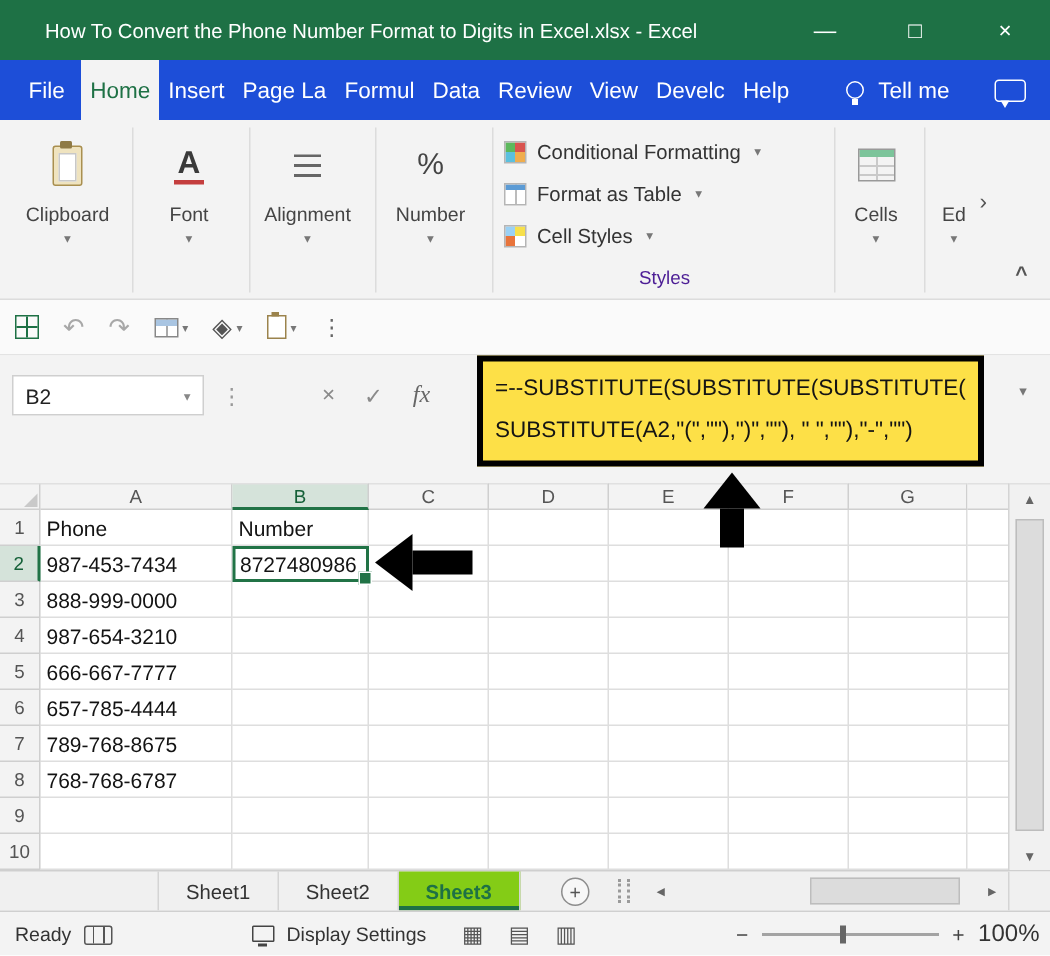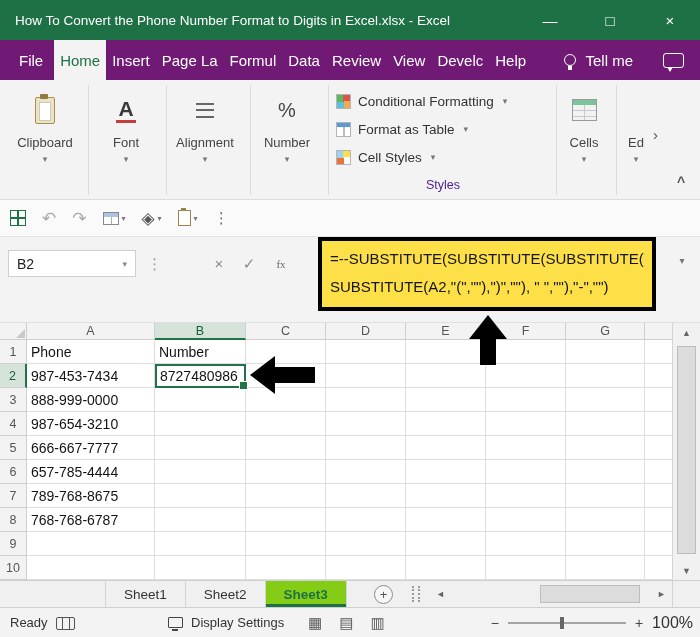--- a/index.html
+++ b/index.html
@@ -2,26 +2,26 @@
 <html><head>
 <meta charset="utf-8">
 <style>
   *{margin:0;padding:0;box-sizing:border-box;}
   html,body{width:700px;height:637px;}
   body{font-family:"Liberation Sans",sans-serif;background:#fff;}
   .window{position:relative;width:700px;height:637px;background:#fff;overflow:hidden;}
 
   
   .titlebar{position:absolute;left:0;top:0;width:700px;height:40px;background:#1e7145;display:flex;align-items:center;}
-  .app-title{color:#fff;font-size:13.5px;padding-left:15px;white-space:nowrap;}
+  .app-title{color:#fff;font-size:13.5px;padding-left:30px;white-space:nowrap;}
   .win-controls{position:absolute;right:0;top:0;height:40px;display:flex;}
   .wbtn{width:60px;height:40px;display:flex;align-items:center;justify-content:center;color:#fff;font-size:15px;}
 
   
-  .menubar{position:absolute;left:0;top:40px;width:700px;height:40px;background:#701a75;display:flex;align-items:stretch;color:#fff;font-size:15px;padding-left:8px;}
+  .menubar{position:absolute;left:0;top:40px;width:700px;height:40px;background:#1d4ed8;display:flex;align-items:stretch;color:#fff;font-size:15px;padding-left:8px;}
   .mtab{display:flex;align-items:center;padding:0 6px;white-space:nowrap;}
   .mtab.file{padding:0 11px;}
   .mtab.active{background:#f3f3f3;color:#1e7145;}
   .tellme{display:flex;align-items:center;gap:9px;margin-left:auto;white-space:nowrap;}
   .icon-bulb{width:12px;height:12px;border:1.5px solid #fff;border-radius:50%;position:relative;}
   .icon-bulb::after{content:"";position:absolute;left:2.5px;bottom:-5px;width:4px;height:4px;background:#fff;}
   .icon-comment{width:21px;height:15px;border:1.5px solid #fff;border-radius:3px;position:relative;margin:0 16px 0 30px;align-self:center;}
   .icon-comment::after{content:"";position:absolute;left:3px;bottom:-8px;border:3px solid transparent;border-top:5px solid #fff;}
 
   
@@ -71,21 +71,21 @@
   .qdots{font-size:15px;color:#666;}
 
   
   .fbar{position:absolute;left:0;top:237px;width:700px;height:85px;background:#f3f3f3;}
   .namebox{position:absolute;left:8px;top:13px;width:128px;height:27px;background:#fff;border:1px solid #cfcfcf;display:flex;align-items:center;padding:0 8px;font-size:14px;color:#222;}
   .nb-caret{margin-left:auto;font-size:9px;color:#888;}
   .fdots{position:absolute;left:147px;top:13px;height:27px;display:flex;align-items:center;color:#999;font-size:15px;}
   .fbtn{position:absolute;top:13px;height:27px;width:26px;display:flex;align-items:center;justify-content:center;font-size:15px;color:#8a8a8a;}
   .fbtn.cancel{left:206px;}
   .fbtn.check{left:236px;}
-  .fbtn.fx{left:268px;color:#666;font-family:"Liberation Serif",serif;font-size:11px;}
+  .fbtn.fx{left:268px;font-style:italic;color:#666;font-family:"Liberation Serif",serif;font-size:16px;}
   .fbox{position:absolute;left:318px;top:0;width:338px;height:74px;border:4px solid #000;background:#fde047;padding:4px 8px 0;}
   .fline{font-size:15px;line-height:28px;color:#141414;white-space:nowrap;overflow:hidden;}
   .fexpand{position:absolute;left:670px;top:18px;width:24px;text-align:center;font-size:10px;color:#777;}
 
   
   .grid{position:absolute;left:0;top:322px;width:672px;height:258px;background:#fff;}
   .ghead{display:flex;height:18px;}
   .corner{width:27px;flex-shrink:0;background:#f3f3f3;border-right:1px solid #cfcfcf;border-bottom:1px solid #cfcfcf;border-top:1px solid #e0e0e0;position:relative;}
   .corner::after{content:"";position:absolute;right:1px;bottom:1px;width:0;height:0;border-left:9px solid transparent;border-bottom:9px solid #c9c9c9;}
   .ch{flex-shrink:0;background:#f3f3f3;border-right:1px solid #cfcfcf;border-bottom:1px solid #cfcfcf;border-top:1px solid #e0e0e0;display:flex;align-items:center;justify-content:center;font-size:12.5px;color:#555;}

